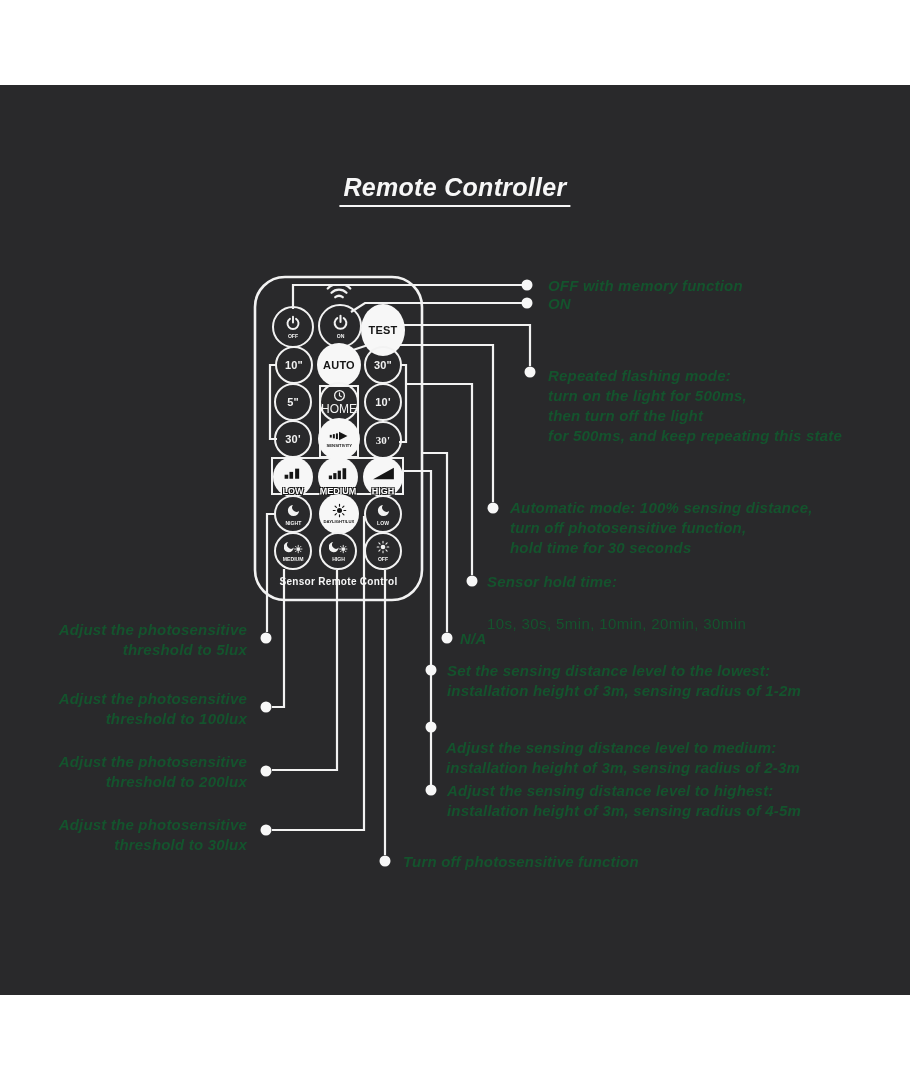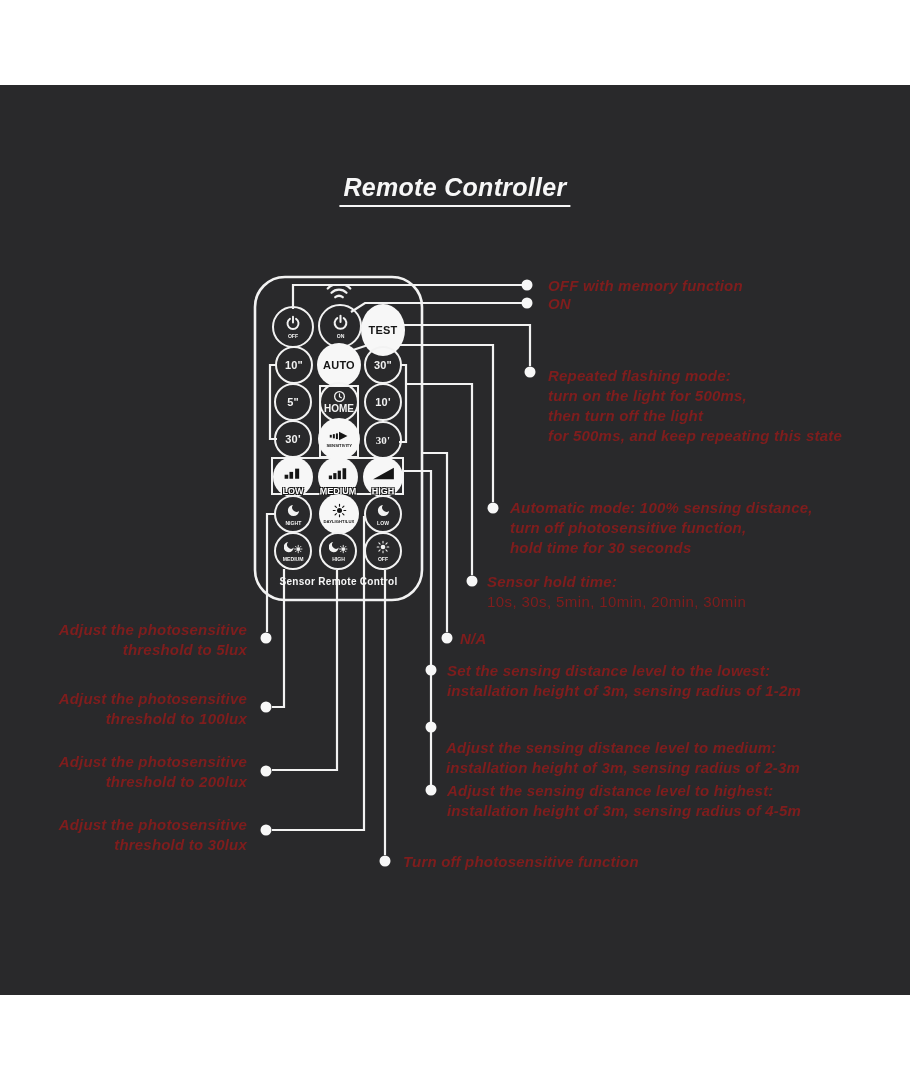--- a/index.html
+++ b/index.html
@@ -7,32 +7,32 @@
     width:910px;height:1080px;position:relative;background:#ffffff;
     font-family:"Liberation Sans",sans-serif;overflow:hidden;
   }
   .canvas{position:absolute;left:0;top:85px;width:910px;height:910px;background:#29292b;}
   #lines{position:absolute;left:0;top:0;width:910px;height:1080px;pointer-events:none;}
   .title{
     position:absolute;top:173px;left:50%;transform:translateX(-50%);
     color:#f7f7f7;font-size:25px;font-weight:bold;font-style:italic;
     border-bottom:2.5px solid #f7f7f7;padding:0 4px 3px 4px;white-space:nowrap;letter-spacing:.3px;
   }
-  .ann{position:absolute;color:#7f1d1d;font-size:15px;line-height:20px;font-weight:bold;font-style:italic;letter-spacing:.2px;white-space:nowrap;}
-  .ann .plain{font-weight:normal;font-style:normal;letter-spacing:.4px;}
+  .ann{position:absolute;color:#14532d;font-size:15px;line-height:20px;font-weight:bold;font-style:italic;letter-spacing:.2px;white-space:nowrap;}
+  .ann .plain{font-weight:normal;font-style:normal;letter-spacing:.4px;margin-top:22px;}
   .ann-left{text-align:right;}
   .remote{position:absolute;left:255px;top:277px;width:167px;height:323px;}
   .btn{
     position:absolute;border-radius:50%;box-sizing:border-box;display:flex;flex-direction:column;
     align-items:center;justify-content:center;line-height:1;
   }
   .outline{border:2px solid #f2f2f2;color:#f2f2f2;background:transparent;}
   .filled{background:#f7f7f7;color:#161616;}
   .lab-big{font-size:11px;font-weight:bold;letter-spacing:.2px;}
-  .lab-mid{font-size:10px;font-weight:bold;margin-top:1px;}
+  .lab-mid{font-size:12px;font-weight:normal;margin-top:1px;}
   .lab-tiny{font-size:6px;font-weight:bold;margin-top:2px;transform:scale(.85);}
   .lab-micro{font-size:6px;font-weight:bold;margin-top:1px;transform:scale(.7);white-space:nowrap;}
   .lab-dist{
     position:absolute;bottom:1px;left:0;right:0;text-align:center;
     font-size:9px;font-weight:bold;color:#fff;
     text-shadow:-1px -1px 0 #161616,1px -1px 0 #161616,-1px 1px 0 #161616,1px 1px 0 #161616;
   }
   .wifi{position:absolute;left:69px;top:7px;}
   .footer-label{
     position:absolute;left:0;top:299px;width:167px;text-align:center;

